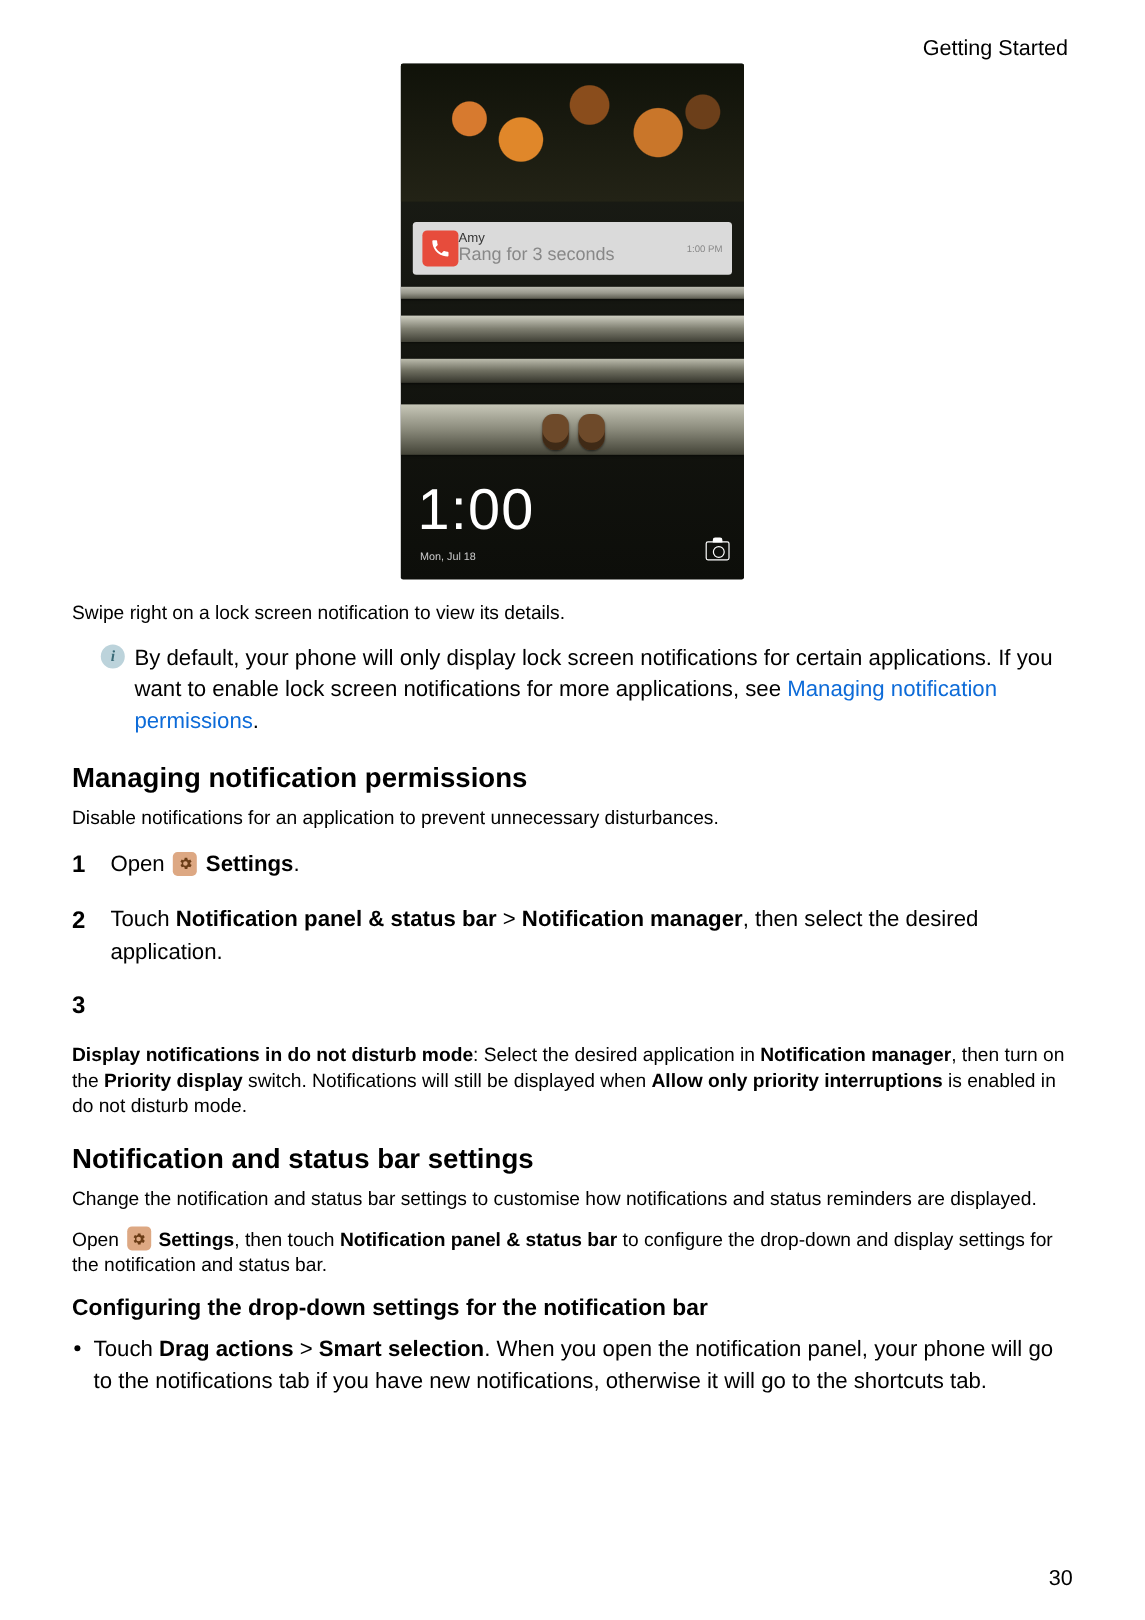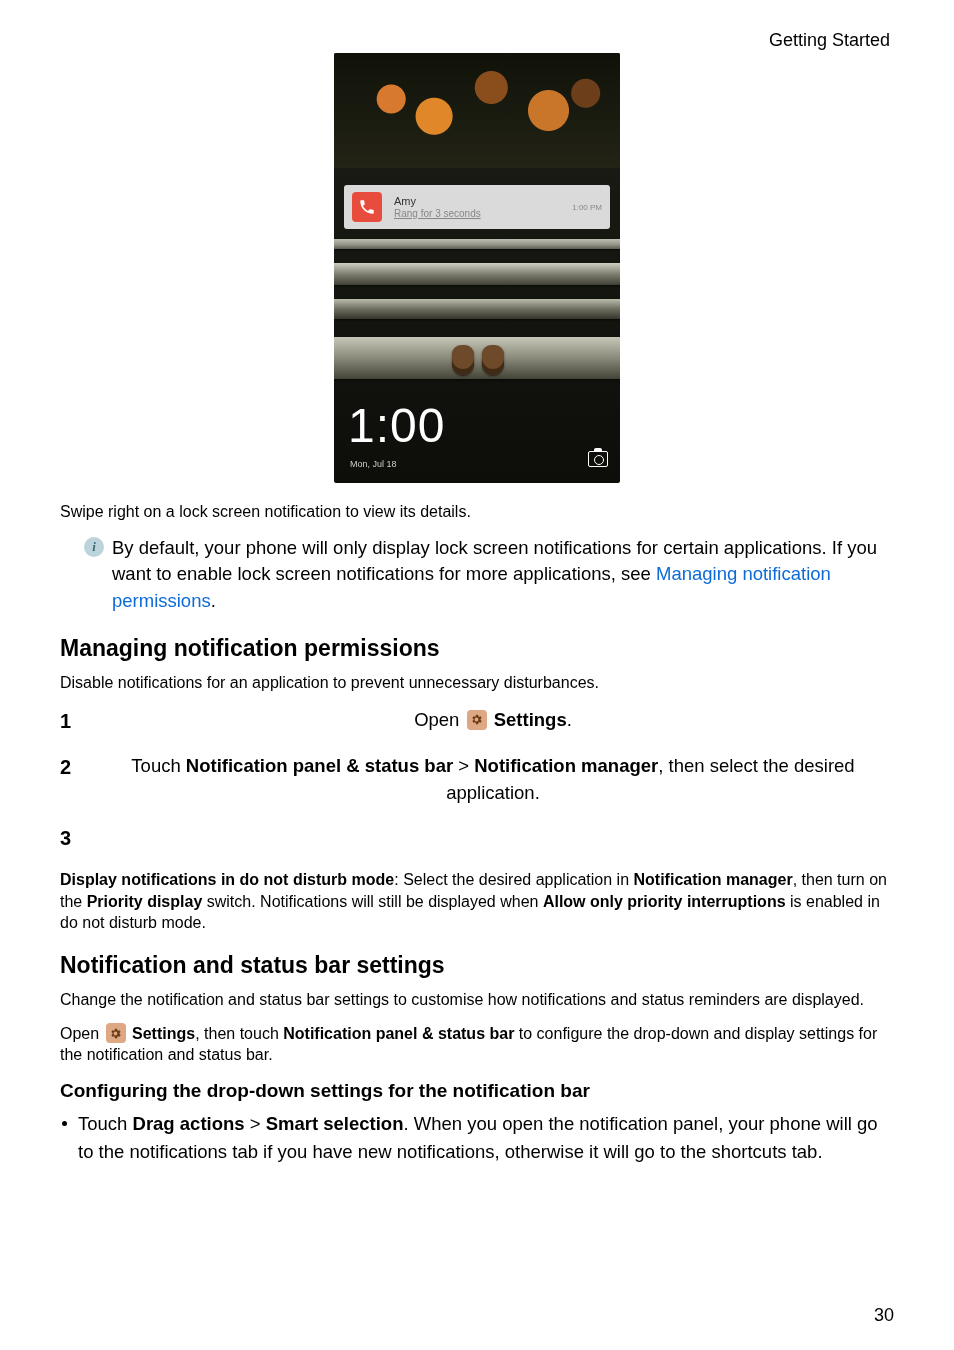--- a/index.html
+++ b/index.html
@@ -10,26 +10,26 @@
   .hero { width: 286px; height: 430px; position: relative; background: linear-gradient(180deg,#11140f 0%, #1b1d16 8%, #0d0e0a 100%); border-radius: 2px; overflow: hidden; }
   .leaves-top { position:absolute; top:0; left:0; right:0; height:115px; background:
       radial-gradient(circle at 20% 40%, #d77a2f 0 14px, transparent 15px),
       radial-gradient(circle at 35% 55%, #e0872a 0 18px, transparent 19px),
       radial-gradient(circle at 55% 30%, #8a4d1c 0 16px, transparent 17px),
       radial-gradient(circle at 75% 50%, #c9762a 0 20px, transparent 21px),
       radial-gradient(circle at 88% 35%, #6c3f1a 0 14px, transparent 15px),
       linear-gradient(180deg,#101209 0%, #232316 100%);
       filter: blur(0.5px);
   }
-  .notif-card { position:absolute; left:10px; right:10px; top:132px; height:44px; background:rgba(233,233,233,0.93); border-radius:3px; display:flex; align-items:center; padding:4px 8px; gap:12px;justify-content:space-between; }
+  .notif-card { position:absolute; left:10px; right:10px; top:132px; height:44px; background:rgba(233,233,233,0.93); border-radius:3px; display:flex; align-items:center; padding:4px 8px; gap:0;justify-content:space-between; }
   .notif-icon { width:30px; height:30px; border-radius:4px; background:#e74c3c; display:flex; align-items:center; justify-content:center; }
   .notif-icon svg { display:block; }
   .notif-text { flex:1; display:flex; flex-direction:column; line-height:1.1; }
   .notif-name { font-size:11px; color:#333; }
-  .notif-sub { font-size:10px; color:#888;text-decoration:underline; }
+  .notif-sub { font-size:15px; color:#888; }
   .notif-time { font-size:8px; color:#888; }
   .beam { position:absolute; left:0; right:0; height:10px; background:linear-gradient(180deg,#bdbdb2,#9a9a8e,#5c5c50); box-shadow: 0 1px 2px rgba(0,0,0,.6); }
   .beam.b1 { top:186px; } .beam.b2 { top:210px; height:22px; background:linear-gradient(180deg,#cfcfc2,#7e7e70,#3f3f35);} 
   .beam.b3 { top:246px; height:20px; background:linear-gradient(180deg,#bcbcad,#6e6e60,#35352c);} 
   .beam.b4 { top:284px; height:42px; background:linear-gradient(180deg,#c7c7b8,#8a8a7b,#434337);} 
   .boots { position:absolute; top:292px; left:118px; width:52px; height:30px; }
   .boot { position:absolute; width:22px; height:30px; background:#6e4a2a; border-radius:10px 10px 12px 12px; box-shadow: inset 0 -6px 0 #3f2a16, 0 1px 2px rgba(0,0,0,.6);}
   .boot.l { left:0;} .boot.r { right:0;}
   .clock { position:absolute; left:14px; bottom:30px; font-size:48px; font-weight:200; color:#fff; letter-spacing:1px; font-family: Arial, sans-serif;}
   .date { position:absolute; left:16px; bottom:14px; font-size:9px; color:#ccc; }
@@ -42,21 +42,21 @@
   .info-bullet { flex:0 0 20px; width:20px; height:20px; border-radius:50%; background:#bcd3db; display:flex; align-items:center; justify-content:center; font-style:italic; font-family: Georgia, 'Times New Roman', serif; font-size:13px; color:#3a6b78; font-weight:bold; margin-top:2px;}
   .info-text { font-size:18.5px; line-height:1.45; }
   .link { color:#0d6bd8; }
 
   h2.section { font-size:23px; font-weight:bold; margin: 18px 0 10px 0; }
   h3.subsection { font-size:19px; font-weight:bold; margin: 14px 0 4px 0; }
 
   ol.steps { list-style:none; padding:0; margin: 10px 0 12px 0; }
   ol.steps > li { display:flex; align-items:flex-start; gap:14px; margin: 6px 0 16px 0; font-size:18.5px; line-height:1.5; }
   .step-num { font-weight:bold; font-size:20px; width:18px; flex:0 0 18px; }
-  .step-body { flex:1;text-align:center; }
+  .step-body { flex:1; }
   .settings-icon { display:inline-flex; vertical-align:middle; width:20px; height:20px; border-radius:4px; background:#dda883; align-items:center; justify-content:center; margin: 0 2px; position:relative; top:-1px;}
   .settings-icon svg { display:block; }
 
   .bullets { list-style:none; padding:0; margin: 8px 0; }
   .bullets > li { position:relative; padding-left:18px; font-size:18.5px; line-height:1.5; margin-bottom:8px;}
   .bullets > li:before { content:""; position:absolute; left:2px; top:11px; width:5px; height:5px; background:#000; border-radius:50%; }
 
   .pagenum { position:absolute; right:60px; bottom:24px; font-size:18px; }
 </style>
 </head>

